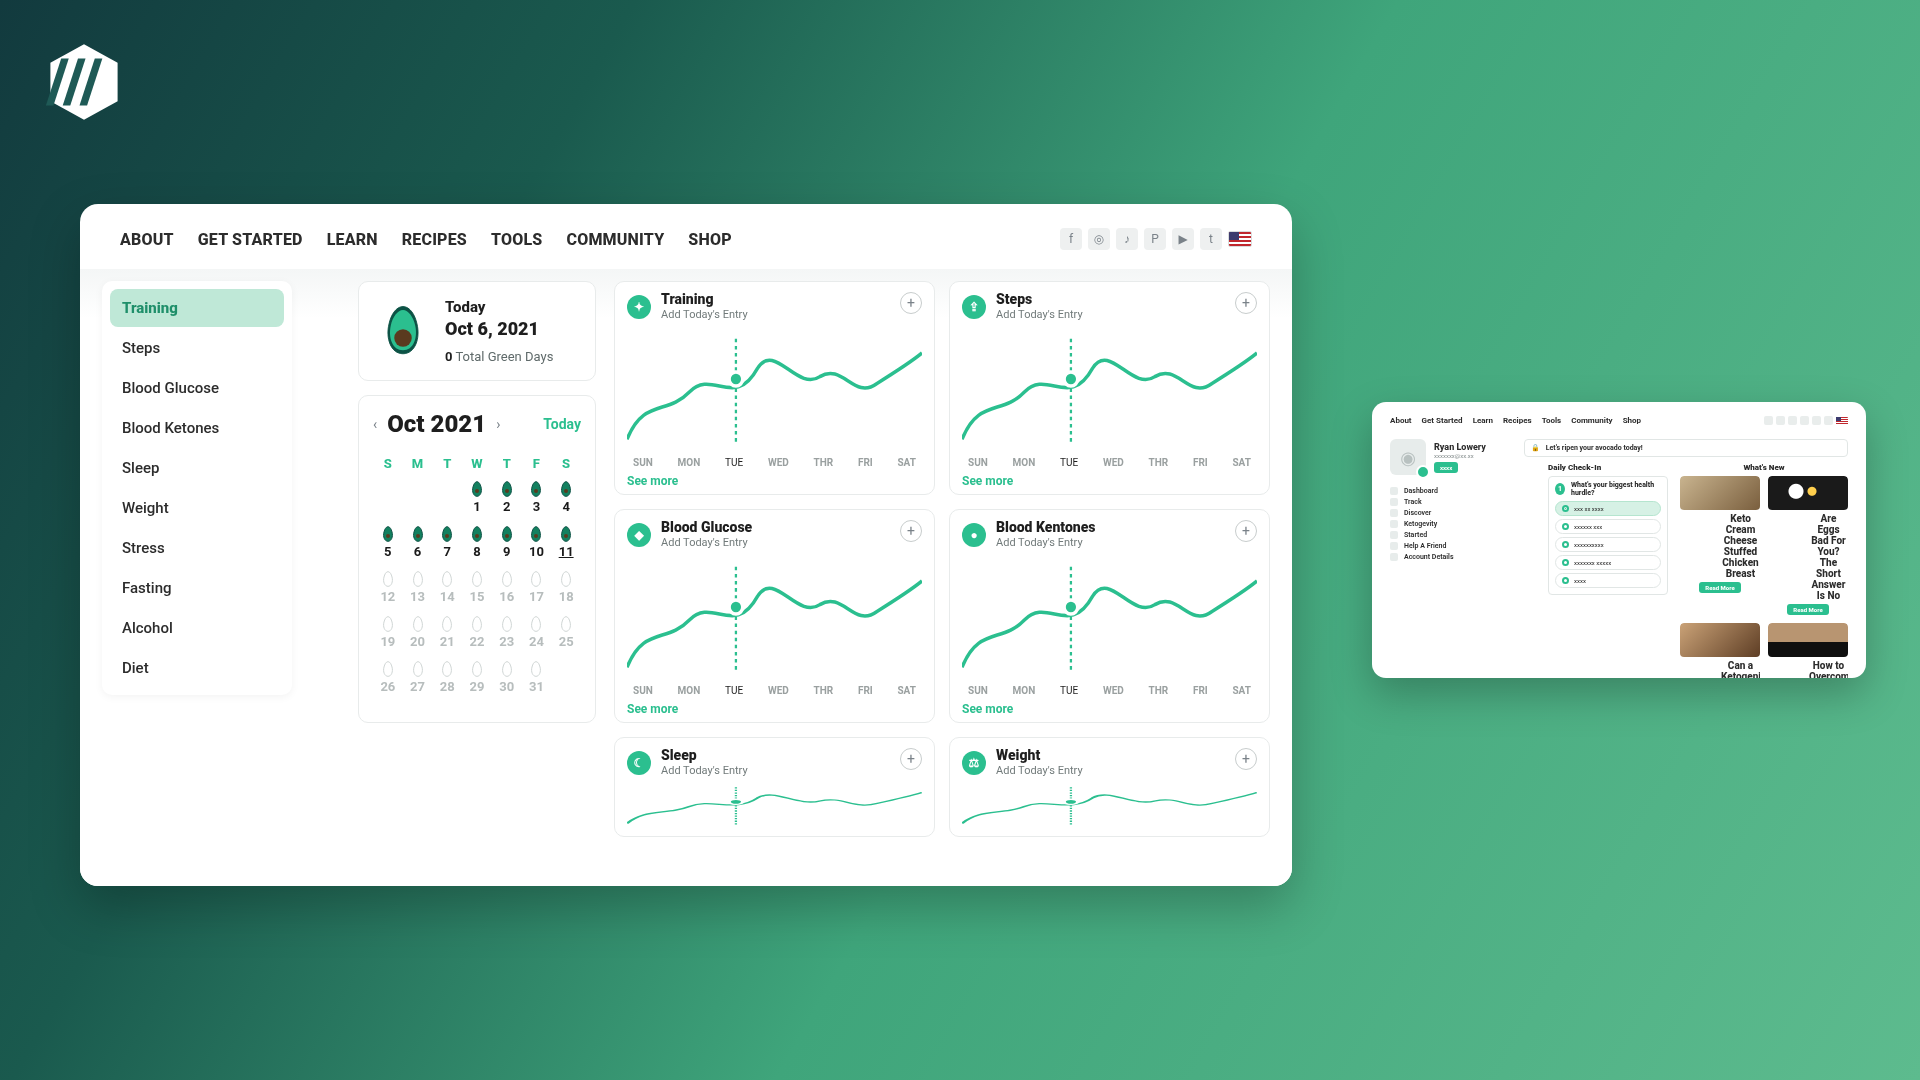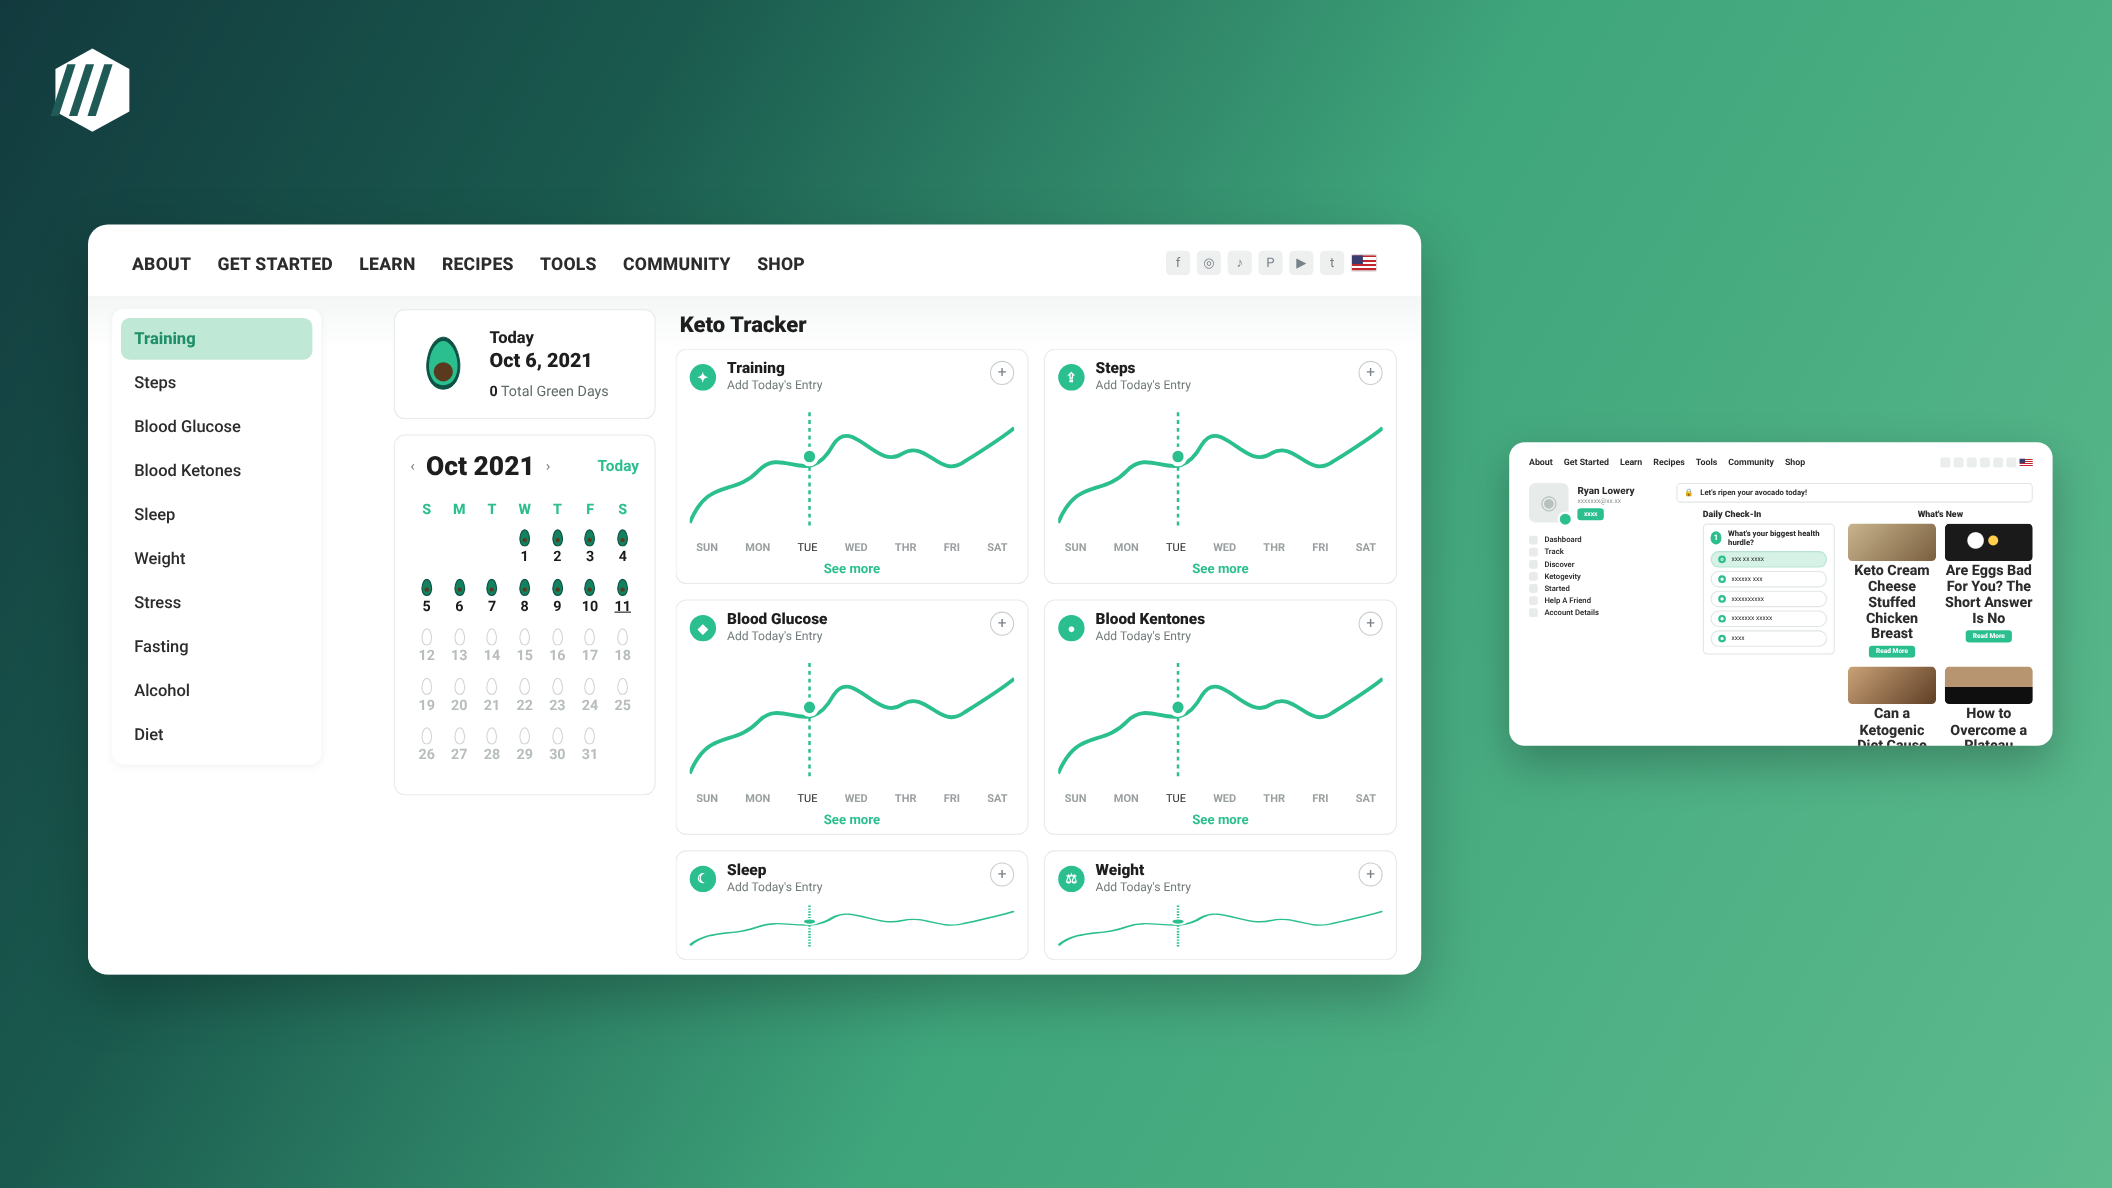--- a/index.html
+++ b/index.html
@@ -144,21 +144,21 @@
   .kcard-chart {
     flex:1; margin-top:6px; position:relative;
   }
   .kcard-chart svg { position:absolute; inset:0; width:100%; height:100%; }
   .kcard-days {
     display:flex; justify-content:space-between;
     font-size:10px; font-weight:700; color:#9aa0a0;
     padding:0 6px;
   }
   .kcard-days .sel { color:#1e1e1e; font-weight:400;}
-  .kcard-more { text-align:center; font-size:12px; font-weight:700; color:#2bbf8f; margin-top:6px;}
+  .kcard-more { text-align:left; font-size:12px; font-weight:700; color:#2bbf8f; margin-top:6px;}
   
   .mini-card {
     position:absolute; top:402px; left:1372px;
     width:494px; height:276px;
     background:#fff; border-radius:14px;
     box-shadow: 0 16px 40px rgba(0,0,0,.25);
     overflow:hidden;
     padding: 10px 18px 0 18px;
     font-size:8px; color:#2c2c2c;
   }
@@ -226,21 +226,21 @@
      radial-gradient(circle at 30% 40%, #fff6e0 0 8px, transparent 9px),
      linear-gradient(135deg,#b99e7a,#6b533e);
   }
   .wn-img.a { background: linear-gradient(135deg,#c9b48f,#7a5f3e);}
   .wn-img.b { background:
      radial-gradient(circle at 35% 45%, #fff 0 7px, transparent 8px),
      radial-gradient(circle at 55% 45%, #ffcf4d 0 4px, transparent 5px),
      #1a1a1a;}
   .wn-img.c { background: linear-gradient(135deg,#caa277,#5e3e25);}
   .wn-img.d { background: linear-gradient(180deg,#b89571 0 55%, #0f0f0f 55%);}
-  .wn-title { font-size:13px; font-weight:800; margin-top:3px; line-height:1.1;}
+  .wn-title { font-size:10px; font-weight:800; margin-top:3px; line-height:1.1;margin-left:41px;}
   .wn-btn {
     display:inline-block; margin-top:3px; background:#2bbf8f; color:#fff;
     font-size:6px; font-weight:800; padding:2px 6px; border-radius:3px;
   }
   .mini-section-title { font-size:8px; font-weight:900; text-align:center; margin-top:8px;}
 </style>
 </head>
 <body>
 
 <div class="logo">
@@ -544,21 +544,20 @@
     <path d="M10 1 C13 1 15 5 16 9 C18 16 15 23 10 23 C5 23 2 16 4 9 C5 5 7 1 10 1 Z" fill="none" stroke="#d0d6d5" stroke-width="1.5"></path>
 
   </svg></span>
               <span class="num">31</span>
             </div>
           </div>
       </div>
     </div>
 
     <div class="keto-col">
-      <div class="keto-title">Keto Tracker</div>
       <div class="keto-grid" id="ketogrid">
           <div class="kcard">
     <div class="kcard-head">
       <div class="kcard-head-left">
         <div class="kcirc">✦</div>
         <div>
           <div class="kcard-title">Training</div>
           <div class="kcard-sub">Add Today's Entry</div>
         </div>
       </div>

